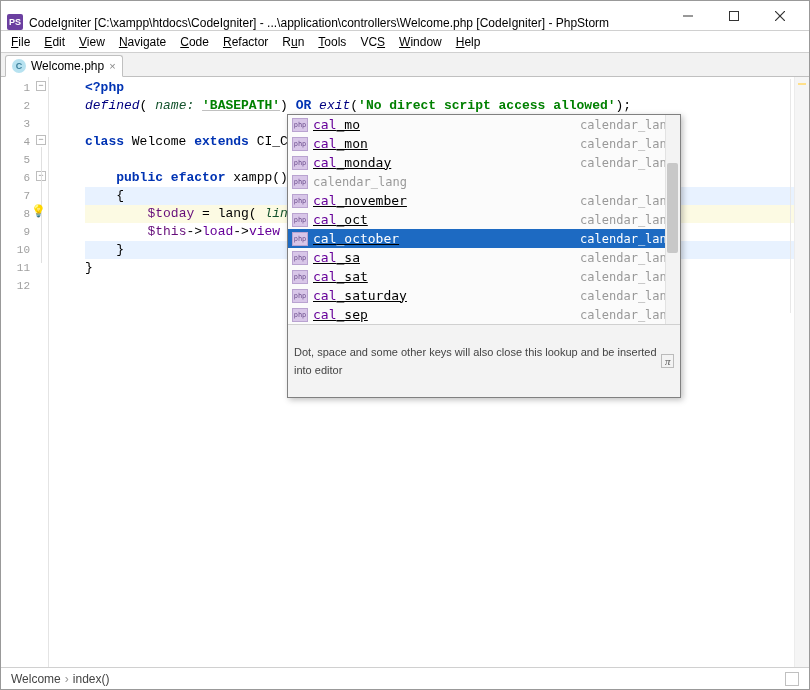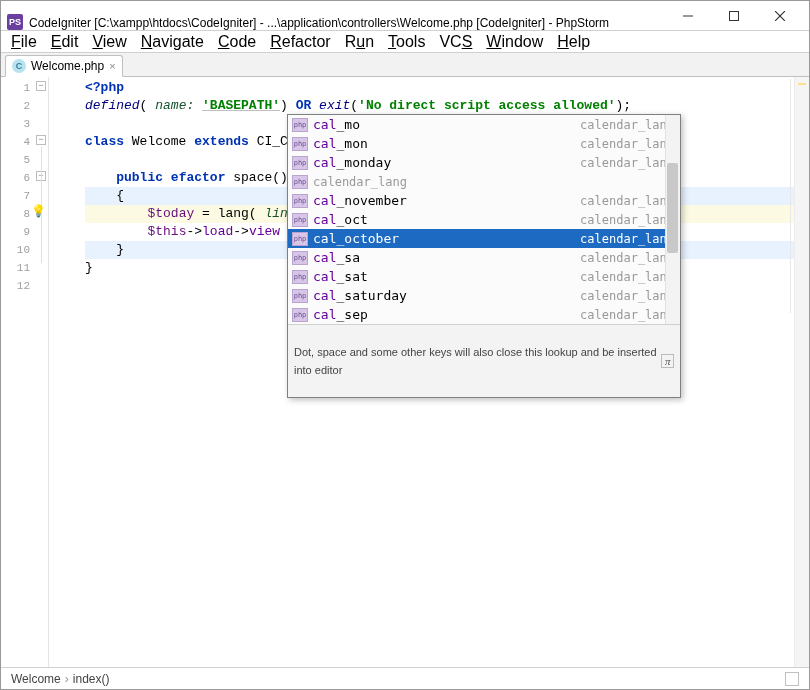--- a/index.html
+++ b/index.html
@@ -9,21 +9,21 @@
   
   .titlebar { height: 30px; display: flex; align-items: flex-end; padding: 0 6px; border-bottom: 1px solid #d0d0d0; }
   .appicon { width: 16px; height: 16px; background: #6b3fa0; color: #fff; font-size: 9px; font-weight: bold; display: flex; align-items: center; justify-content: center; border-radius: 2px; margin-right: 6px; }
   .titletext { flex: 1; font-size: 12px; overflow: hidden; white-space: nowrap; text-overflow: ellipsis; margin-top: 24px; }
   .winbtns { display: flex; gap: 0; }
   .winbtn { width: 46px; height: 28px; display: flex; align-items: center; justify-content: center; }
   .winbtn svg { width: 10px; height: 10px; }
 
   
   .menubar { height: 22px; display: flex; align-items: center; padding: 0 4px; border-bottom: 1px solid #d0d0d0; gap: 2px; }
-  .menuitem { padding: 2px 6px; font-size: 16px; }
+  .menuitem { padding: 2px 6px; font-size: 12px; }
   .menuitem .u { text-decoration: underline; }
 
   
   .tabs { height: 24px; display: flex; align-items: flex-end; background: #f2f2f2; border-bottom: 1px solid #c0c0c0; padding-left: 4px; }
   .tab { height: 22px; background: #fff; border: 1px solid #c0c0c0; border-bottom: 1px solid #fff; border-radius: 3px 3px 0 0; display: flex; align-items: center; padding: 0 6px; gap: 5px; position: relative; top: 1px; }
   .fileicon { width: 14px; height: 14px; border-radius: 50%; background: #b7e2f0; color: #3b7f9b; font-size: 9px; font-weight: bold; display: flex; align-items: center; justify-content: center; }
   .tab .close { color: #888; font-size: 11px; cursor: pointer; }
 
   
   .editor { flex: 1; display: flex; position: relative; font-family: Consolas, "Courier New", monospace; font-size: 13px; line-height: 18px; overflow: hidden; }
@@ -47,21 +47,21 @@
   .var { color: #660e7a; }
   .hint { color: #14532d; font-style: italic; }
   .func { color: #000; }
   .prop { color: #660099; }
 
   
   .popup { position: absolute; left: 238px; top: 37px; width: 394px; background: #fbfbfb; border: 1px solid #808080; box-shadow: 2px 2px 6px rgba(0,0,0,0.25); font-family: Consolas, monospace; font-size: 13px; z-index: 20; }
   .popup-list { max-height: 210px; overflow: hidden; position: relative; }
   .popup-row { height: 19px; display: flex; align-items: center; padding: 0 6px 0 4px; gap: 5px; }
   .popup-row .riicon { width: 16px; height: 14px; background: #d8c6e8; border: 1px solid #b9a3d0; font-size: 7px; line-height: 8px; color: #6b4d8c; text-align: center; display: flex; flex-direction: column; justify-content: center; }
-  .popup-row .label { flex: 1; }
+  .popup-row .label { flex: 1; text-decoration: underline; }
   .popup-row .label .pfx { color: #660099; }
   .popup-row .label .rest { color: #000; }
   .popup-row .origin { color: #999; font-size: 12px; }
   .popup-row.sel { background: #1d6ac2; }
   .popup-row.sel .label .pfx, .popup-row.sel .label .rest, .popup-row.sel .origin { color: #fff; }
   .popup-hint { border-top: 1px solid #d0d0d0; background: #f3f3f3; font-family: "Segoe UI", sans-serif; font-size: 11px; color: #444; padding: 18px 6px; display: flex; align-items: center; justify-content: space-between; }
   .popup-hint .pi { width: 14px; height: 14px; border: 1px solid #bbb; font-family: serif; font-style: italic; font-size: 11px; text-align: center; line-height: 12px; color: #555; }
   .popup-scroll { position: absolute; right: 0; top: 0; width: 15px; height: 100%; background: #f3f3f3; border-left: 1px solid #e2e2e2; }
   .popup-thumb { position: absolute; right: 2px; width: 11px; background: #c8c8c8; border-radius: 2px; }
 
@@ -146,21 +146,21 @@
 
     <div class="code">
       <div class="ok-mark">✔</div>
       <div class="right-vline"></div>
 
       <div class="codeline"><span class="kw">&lt;?php</span></div>
       <div class="codeline"><span class="kw2">defined</span><span>(</span><span class="hint"> name: </span><span class="str-u">'BASEPATH'</span><span>)</span><span class="kw"> OR </span><span class="kw2">exit</span><span>(</span><span class="str">'No direct script access allowed'</span><span>);</span></div>
       <div class="codeline"></div>
       <div class="codeline"><span class="kw">class </span><span>Welcome </span><span class="kw">extends </span><span>CI_Controller </span><span>{</span></div>
       <div class="codeline"></div>
-      <div class="codeline">    <span class="kw">public efactor </span><span class="func">space</span><span>()</span></div>
+      <div class="codeline">    <span class="kw">public efactor </span><span class="func">xampp</span><span>()</span></div>
       <div class="codeline hl-brace">    <span>{</span></div>
       <div class="codeline hl-current">        <span class="var">$today</span><span> = </span><span class="func">lang</span><span>(</span><span class="hint"> line: </span><span class="str">'cal'</span><span>);</span></div>
       <div class="codeline">        <span class="var">$this</span><span>-&gt;</span><span class="prop">load</span><span>-&gt;</span><span class="prop">view</span></div>
       <div class="codeline hl-brace">    <span>}</span></div>
       <div class="codeline"><span>}</span></div>
       <div class="codeline"></div>
 
       <div class="popup">
         <div class="popup-list" id="popup-list">
           <div class="popup-row">

